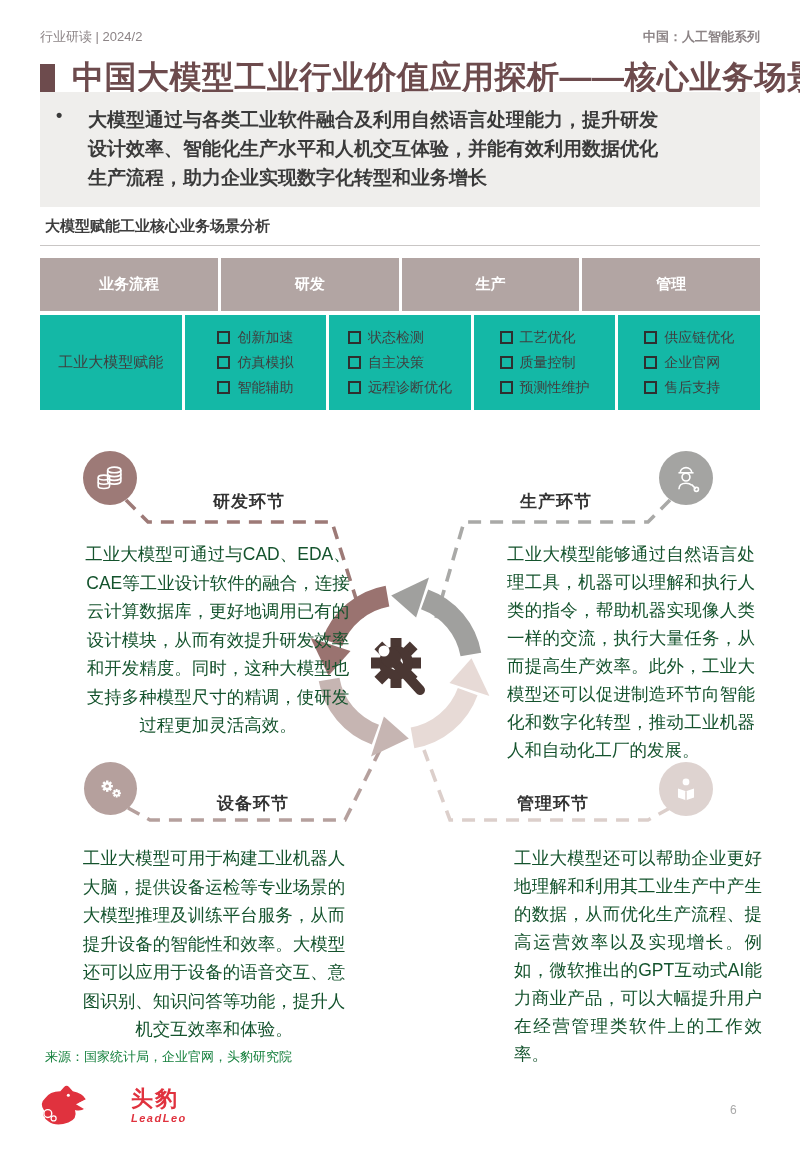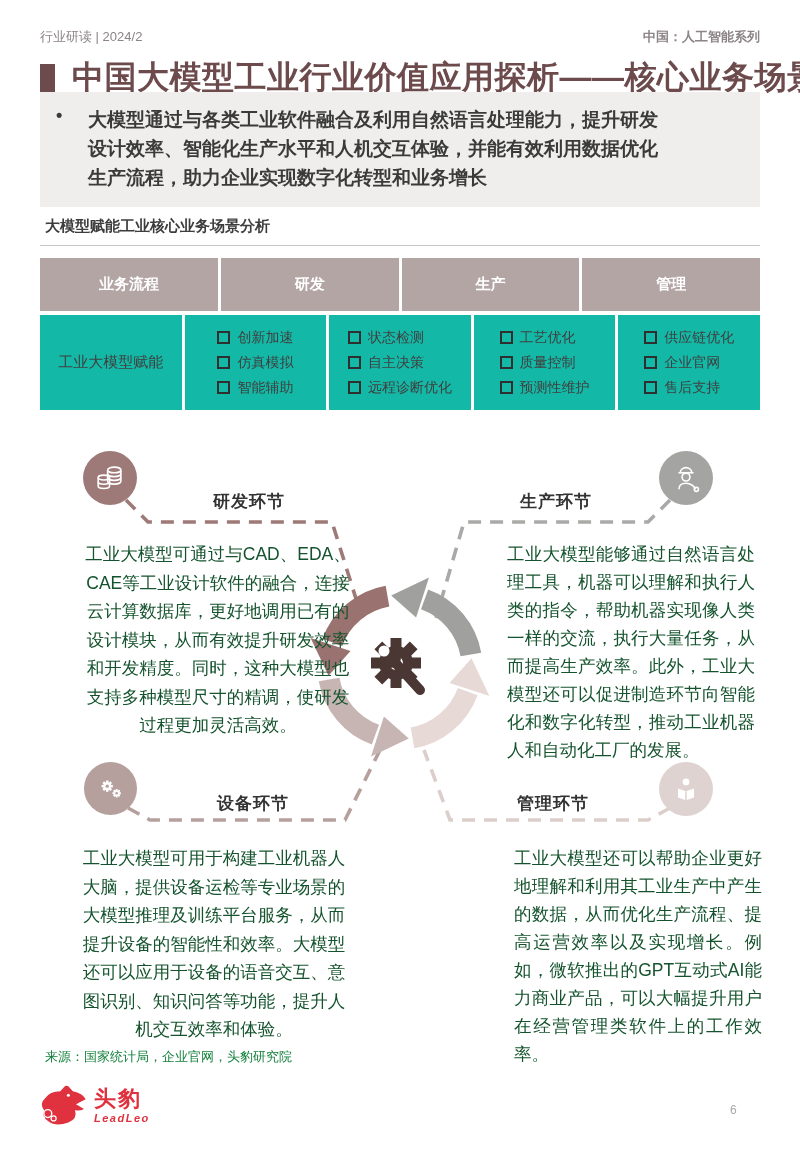--- a/index.html
+++ b/index.html
@@ -41,21 +41,21 @@
   .c-rd{left:83px;top:451px;width:54px;height:54px;background:#9d7a77;}
   .c-prod{left:659px;top:451px;width:54px;height:54px;background:#a4a4a2;}
   .c-dev{left:84px;top:762px;width:53px;height:53px;background:#b5a09d;}
   .c-mgmt{left:659px;top:762px;width:54px;height:54px;background:#ded3d0;}
   .env-label{font-size:17px;font-weight:bold;color:#333;letter-spacing:1px;white-space:nowrap;}
   .para{font-size:17.5px;color:#14532d;}
   .para.center{text-align:center;line-height:28.5px;}
   .para.just{text-align:justify;line-height:28px;}
   
   .source{left:45px;top:1048px;font-size:13px;color:#15803d;}
-  .brand{left:38px;top:1084px;display:flex;align-items:center;}
+  .brand{left:38px;top:1084px;display:flex;align-items:center;gap:37px;}
   .brand-names{margin-left:6px;line-height:1;}
   .brand-cn{font-size:22px;font-weight:bold;color:#e0323e;letter-spacing:2px;}
   .brand-en{font-size:11px;font-weight:bold;font-style:italic;color:#e0323e;letter-spacing:1.5px;margin-top:3px;text-align:center;}
   .brand-contact{margin-left:10px;color:#e0323e;}
   .contact-row{display:flex;align-items:center;font-size:14px;height:19px;}
   .e-icon{width:15px;height:15px;border:1.6px solid #e0323e;border-radius:50%;display:inline-flex;align-items:center;justify-content:center;font-size:11px;font-weight:bold;font-style:italic;margin-right:6px;flex:none;}
   .e-icon::before{content:"e";}
   .phone-icon{font-size:14px;margin-right:5px;flex:none;}
   .phone-icon::before{content:"☎";}
   .page-num{left:730px;top:1103px;font-size:12px;color:#a9a9a9;}

